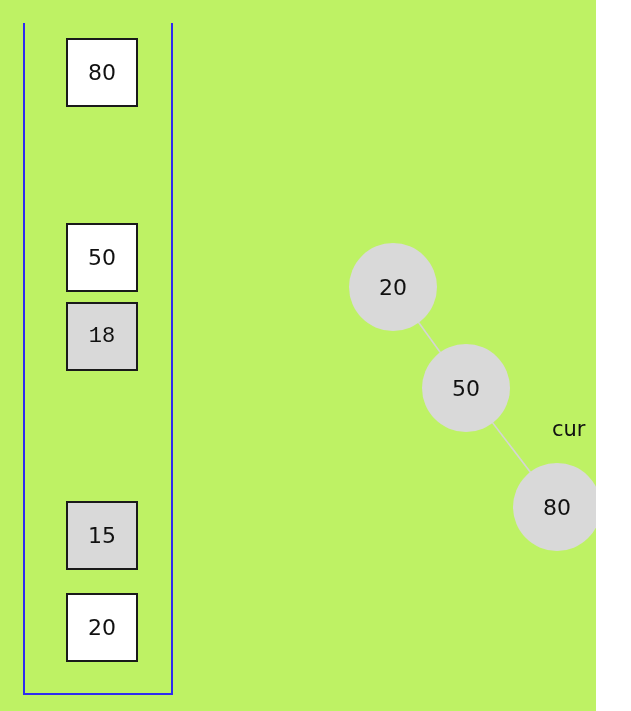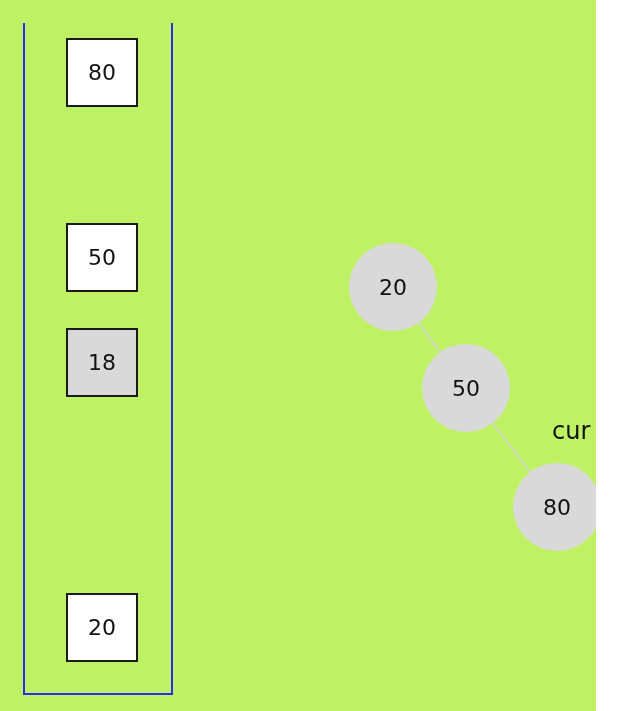--- a/index.html
+++ b/index.html
@@ -44,35 +44,36 @@
     position: absolute;
     border-radius: 50%;
     display: flex;
     align-items: center;
     justify-content: center;
     font-size: 22px;
     color: #111111;
   }
   .pointer-label {
     position: absolute;
-    font-size: 24px;
+    font-size: 21px;
     color: #111111;
     white-space: nowrap;
   }
 </style>
 </head>
 <body>
 
 <div class="stage" style="width: 596px; height: 711px; background: #bef264;">
 
   <div class="array-frame" id="arrayFrame" style="left: 23px; top: 23px; width: 150px; height: 672px; border-color: rgb(47, 43, 240);"></div>
 
   <div class="array-box" style="left: 66px; top: 38px; width: 72px; height: 69px; border-color: rgb(26, 26, 26); background: rgb(255, 255, 255); color: rgb(17, 17, 17);">80</div>
     <div class="array-box" style="left: 66px; top: 223px; width: 72px; height: 69px; border-color: rgb(26, 26, 26); background: rgb(255, 255, 255); color: rgb(17, 17, 17);">50</div>
-    <div class="array-box" style="left: 66px; top: 328px; width: 72px; height: 69px; border-color: rgb(26, 26, 26); background: rgb(217, 217, 217); color: rgb(17, 17, 17);">18</div>
+    <div class="array-box" style="left: 66px; top: 302px; width: 72px; height: 69px; border-color: rgb(26, 26, 26); background: rgb(217, 217, 217); color: rgb(17, 17, 17); font-family: Liberation Mono, monospace;">18</div>
+    <div class="array-box" style="left: 66px; top: 501px; width: 72px; height: 69px; border-color: rgb(26, 26, 26); background: rgb(217, 217, 217); color: rgb(17, 17, 17);">15</div>
     <div class="array-box" style="left: 66px; top: 593px; width: 72px; height: 69px; border-color: rgb(26, 26, 26); background: rgb(255, 255, 255); color: rgb(17, 17, 17);">20</div>
     <svg class="edge-svg" id="edgeSvg" width="631" height="711" viewBox="0 0 631 711">
       <line x1="393" y1="287" x2="466" y2="388" stroke="#d4d4d4" stroke-width="1.6"></line>
       <line x1="466" y1="388" x2="557" y2="507" stroke="#d4d4d4" stroke-width="1.6"></line>
     </svg>
 
   <div id="nodeLayer">
       <div class="tree-node" style="left: 349px; top: 243px; width: 88px; height: 88px; background: rgb(217, 217, 217); color: rgb(17, 17, 17);">20</div>
       <div class="tree-node" style="left: 422px; top: 344px; width: 88px; height: 88px; background: rgb(217, 217, 217); color: rgb(17, 17, 17);">50</div>
       <div class="tree-node" style="left: 513px; top: 463px; width: 88px; height: 88px; background: rgb(217, 217, 217); color: rgb(17, 17, 17);">80</div>

